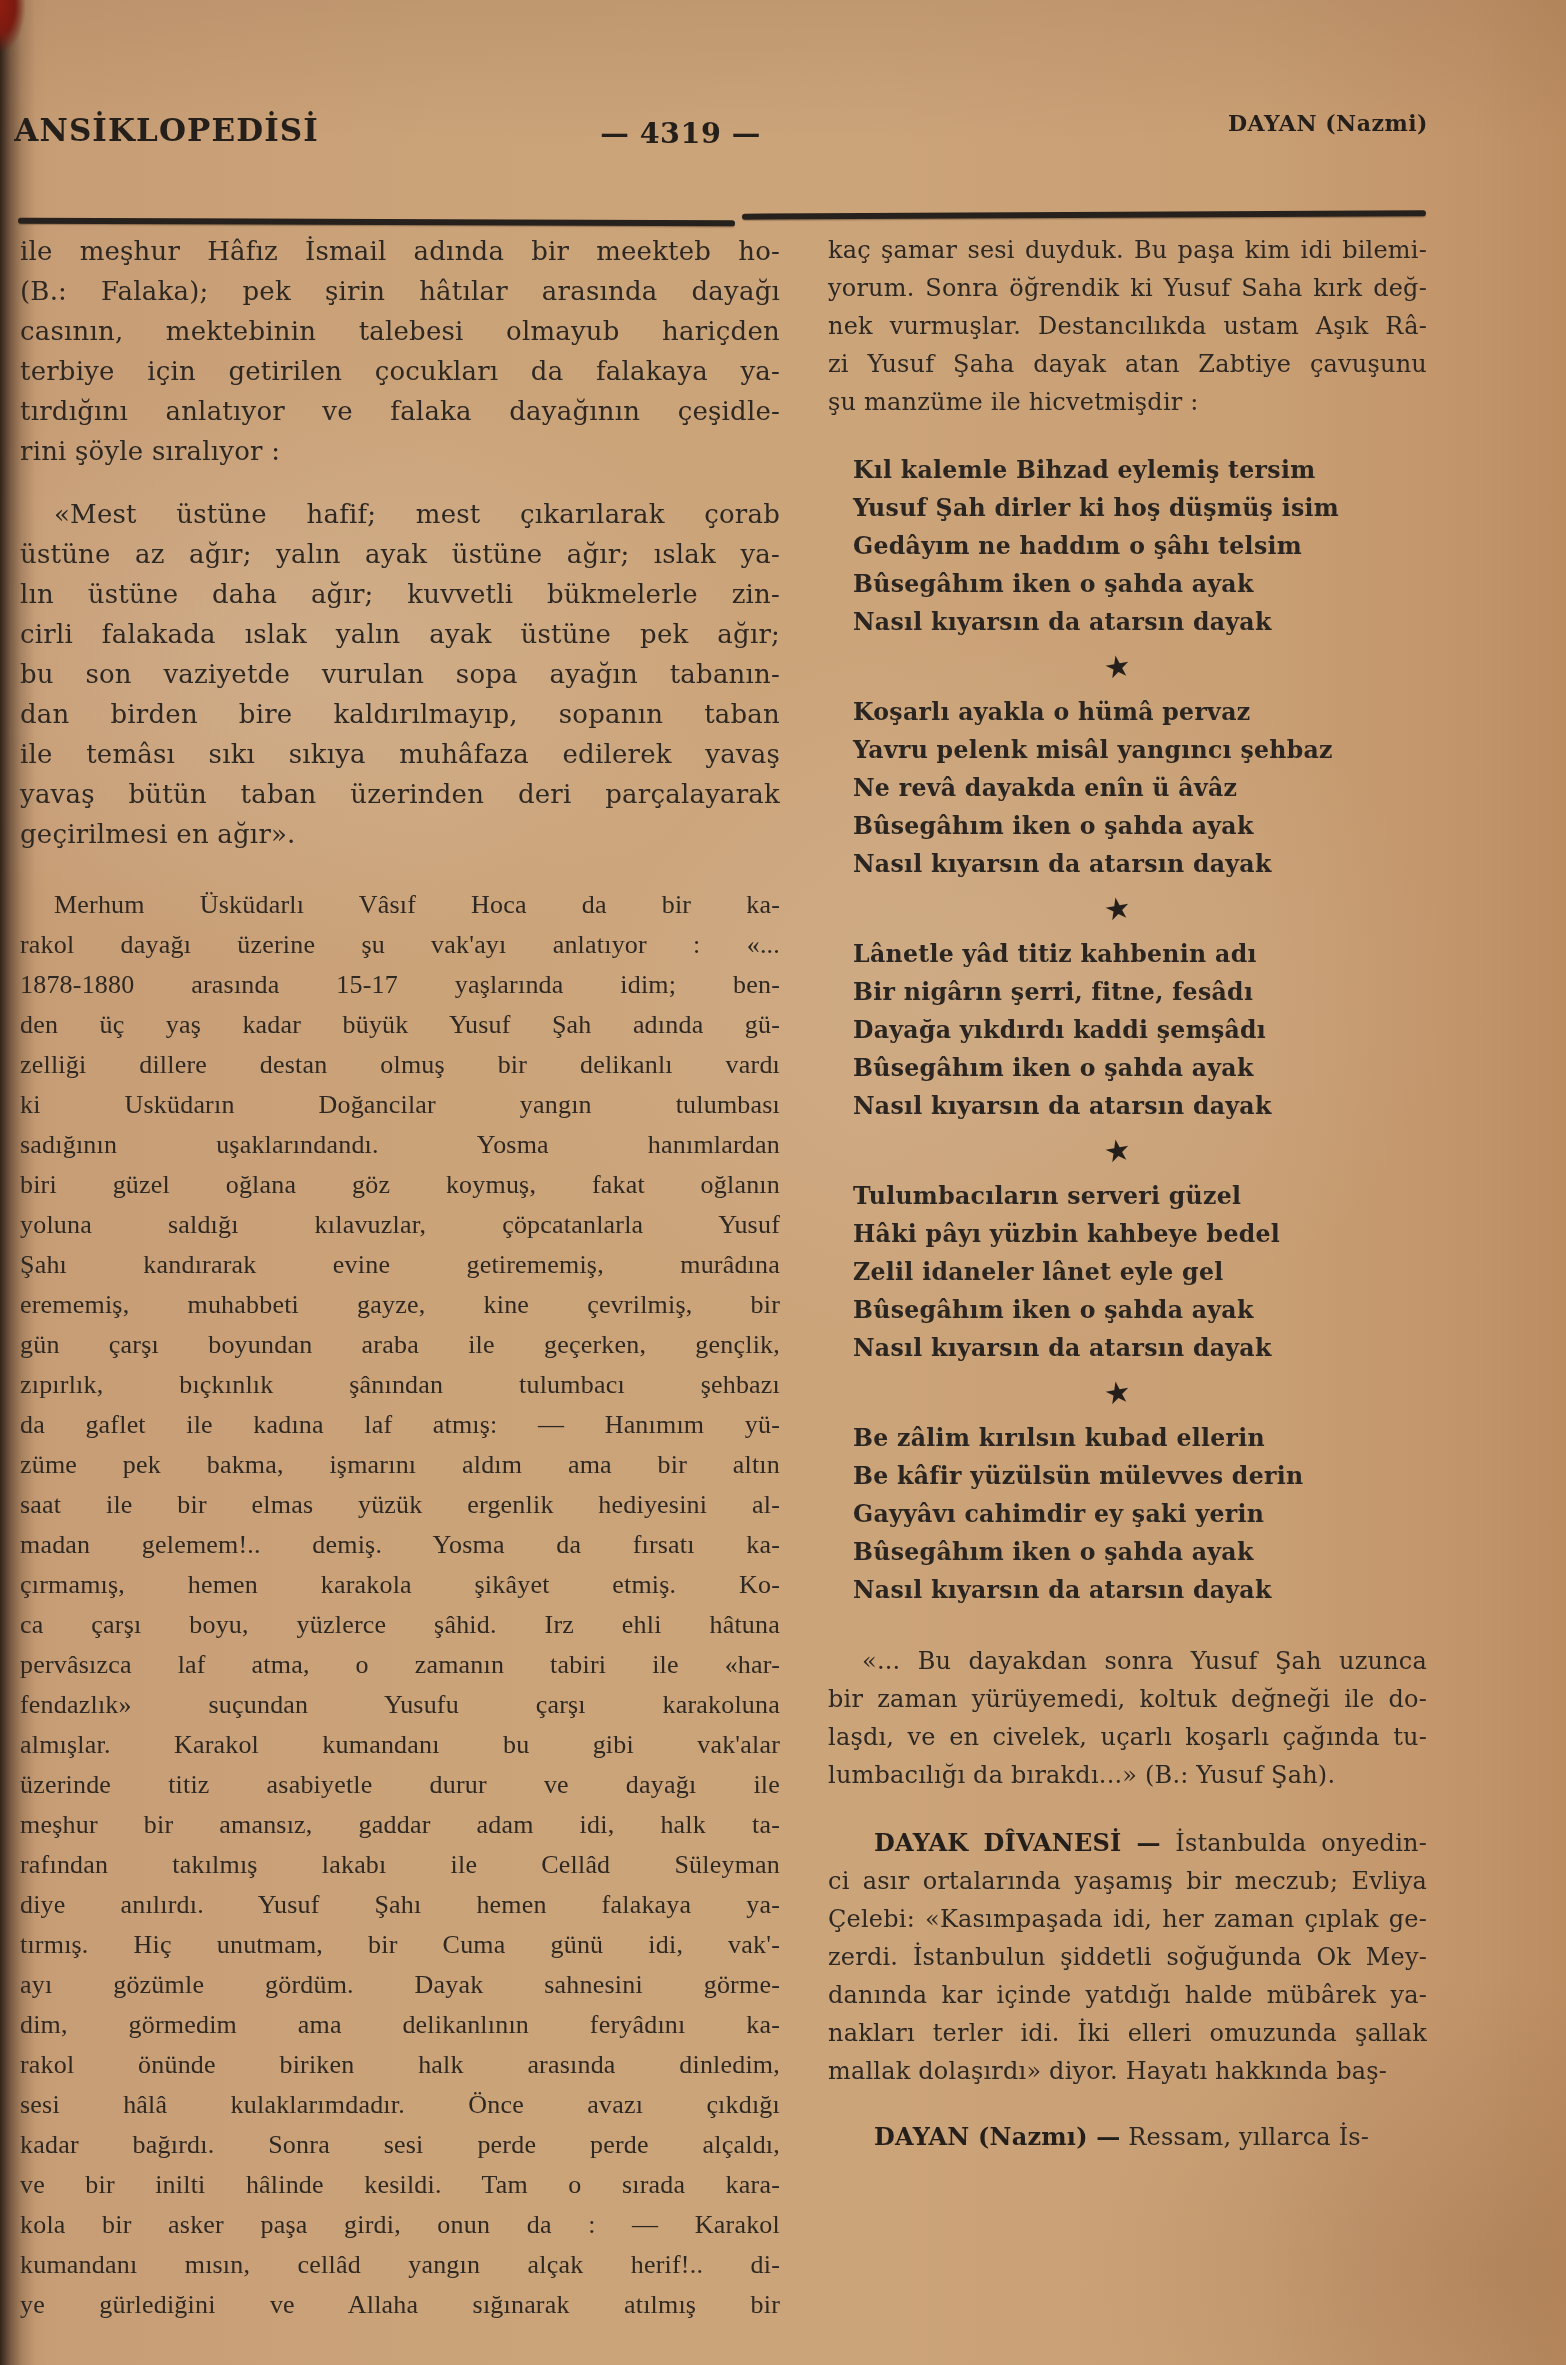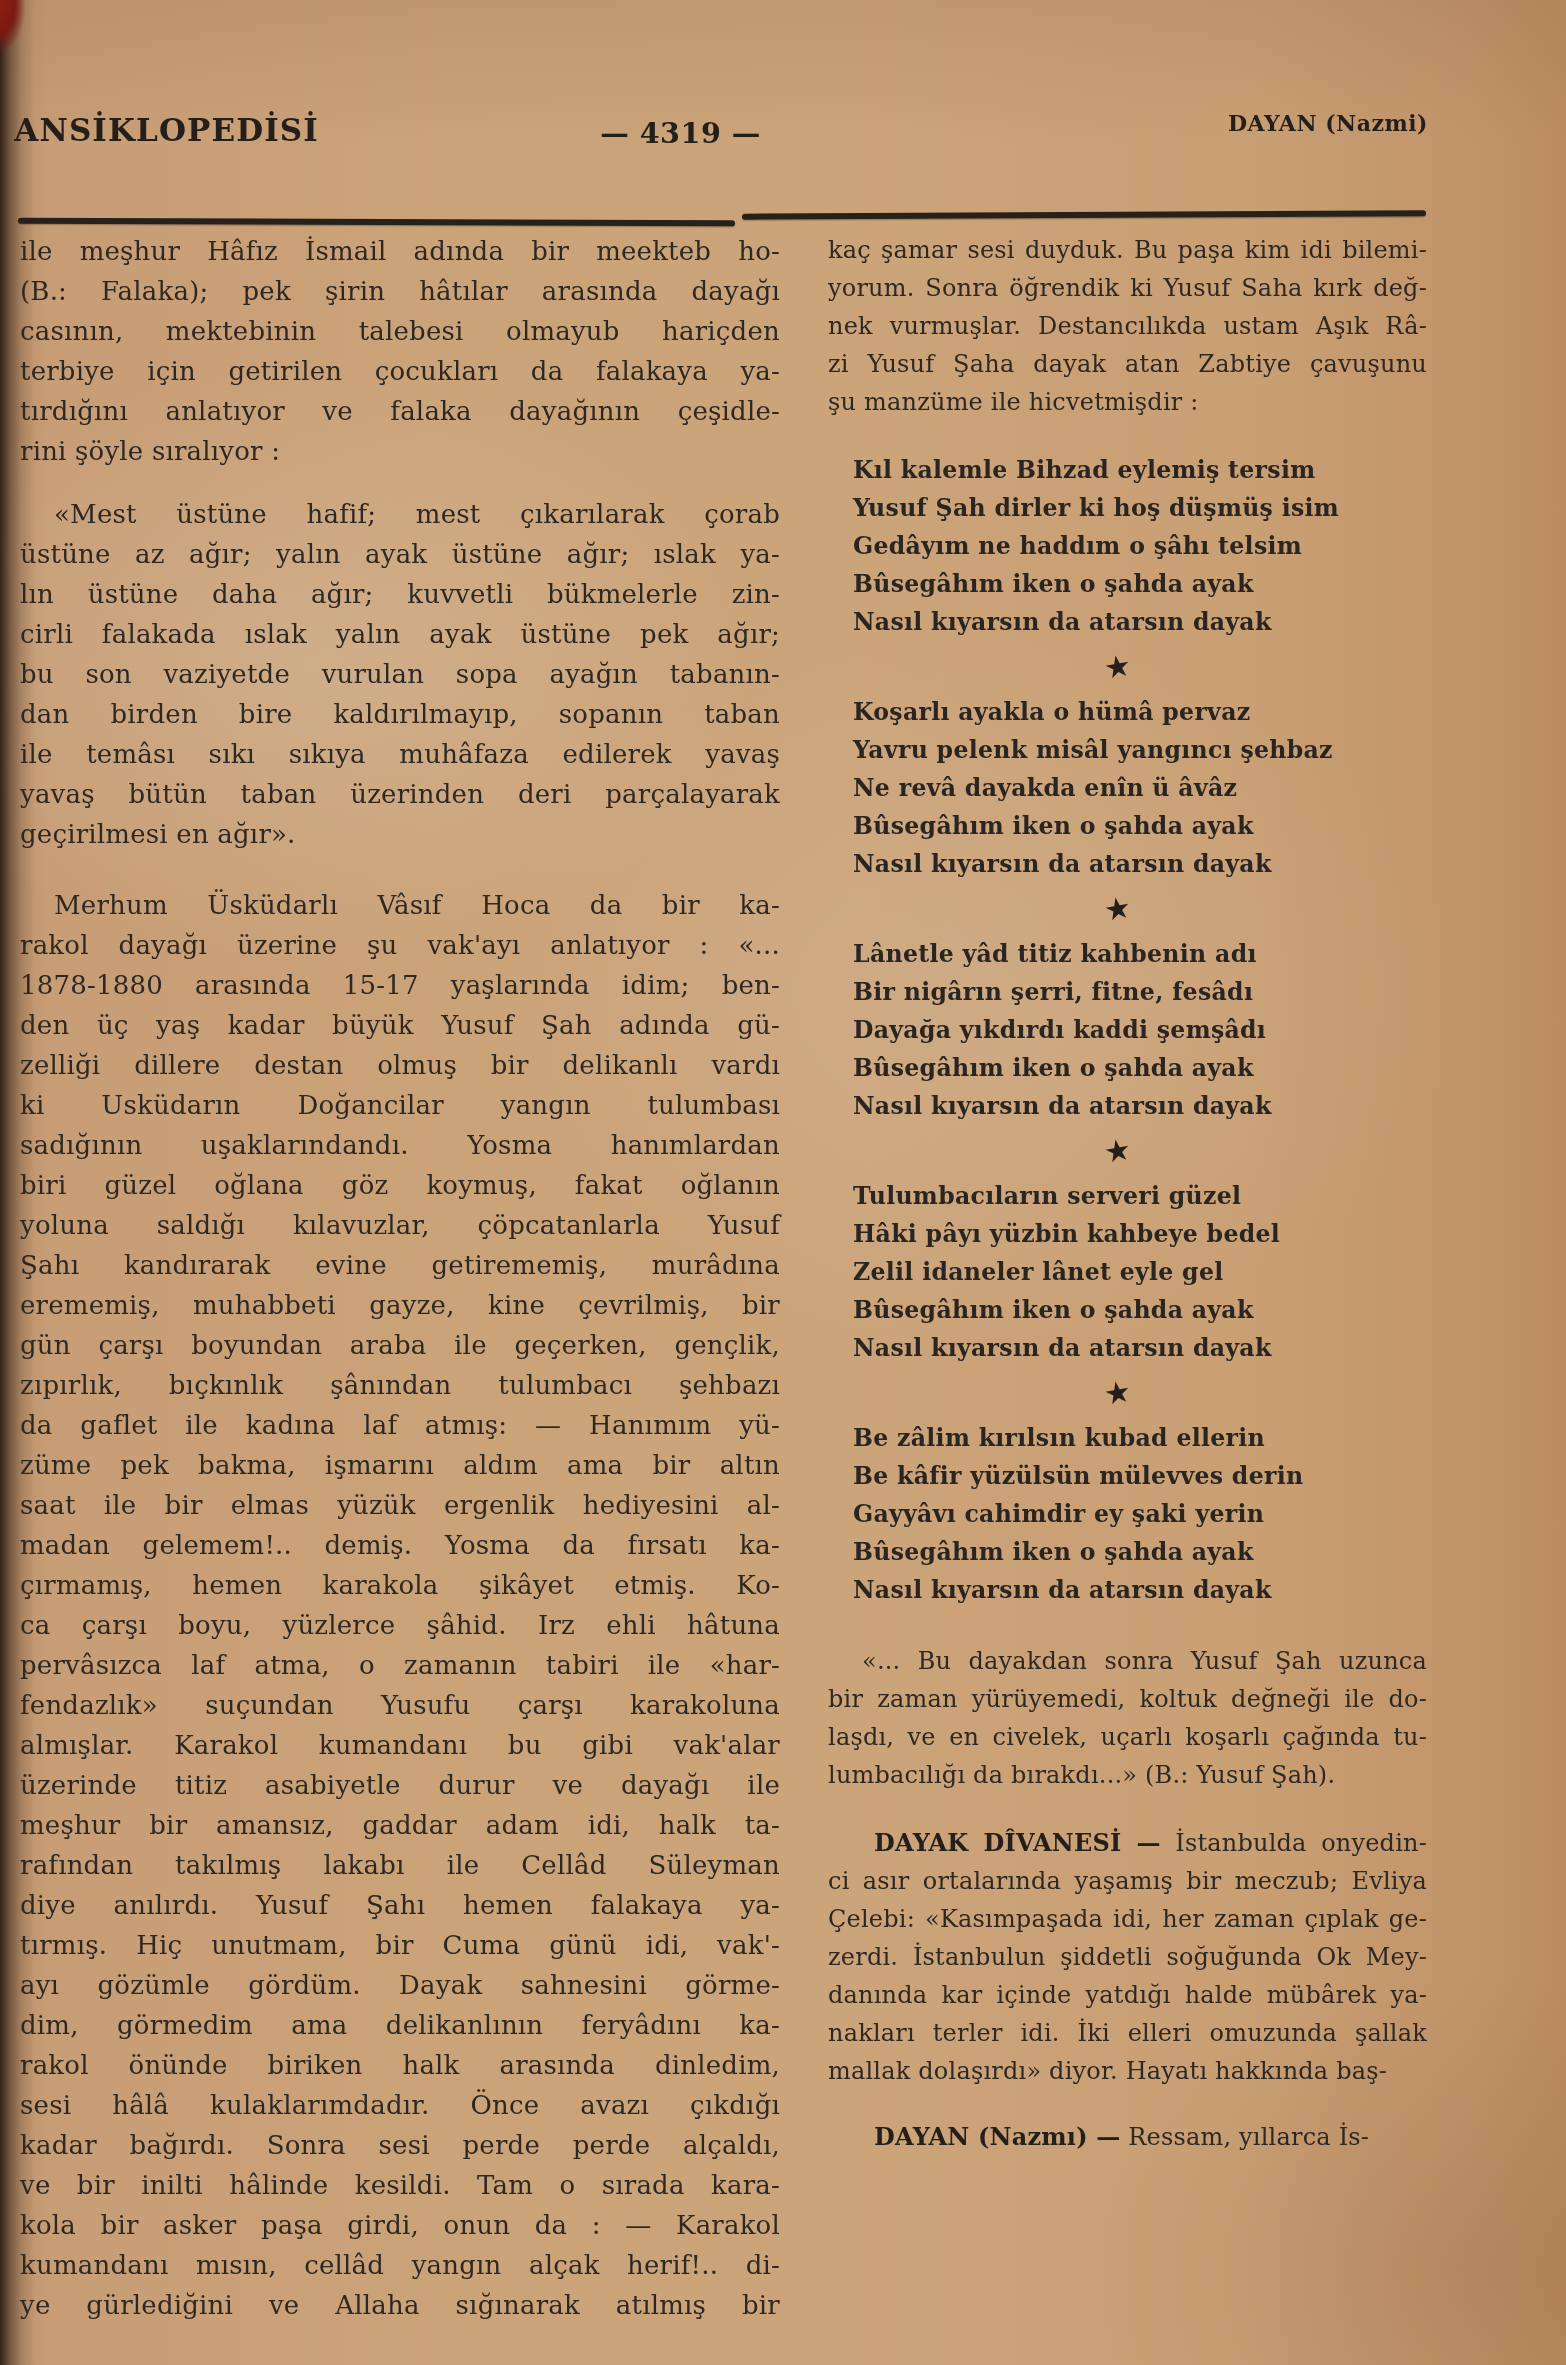--- a/index.html
+++ b/index.html
@@ -34,21 +34,21 @@
   .col { position:absolute; top:231px; }
   #col-left  { left:20px;   width:760px; font-size:26px; }
   #col-right { left:808px; width:619px; font-size:24px; }
 
   .line { text-align:justify; text-align-last:justify; letter-spacing:0.2px; }
   #col-left  .line { height:40px; line-height:40px; }
   #col-right .line { height:38px; line-height:38px;margin-left:20px; }
   .para > .line:last-child { text-align-last:left; }
   .keep-just > .line:last-child { text-align-last:justify; }
   .indent-first > .line:first-child { text-indent:34px; }
-  .gap-a { margin-top:23px; } .gap-b { margin-top:31px; }
+  .gap-a { margin-top:23px; } .gap-b { margin-top:31px;font-family:Liberation Serif, serif; }
   .gap-c { margin-top:30px; } .gap-d { margin-top:33px; } .gap-e { margin-top:27.5px; }
 
   .lead-line { text-indent:46px; }
   .lead { font-weight:bold; color:#241f1a; }
 
   .stanza .pline {
     font-weight:bold; font-size:23.6px; height:38px; line-height:38px;
     padding-left:45px; text-align:left; text-align-last:left; letter-spacing:0.3px; color:#2a2520;
   }
   .star-row { height:52px; line-height:52px; text-align:center; font-size:30px; color:#241f1a; }

